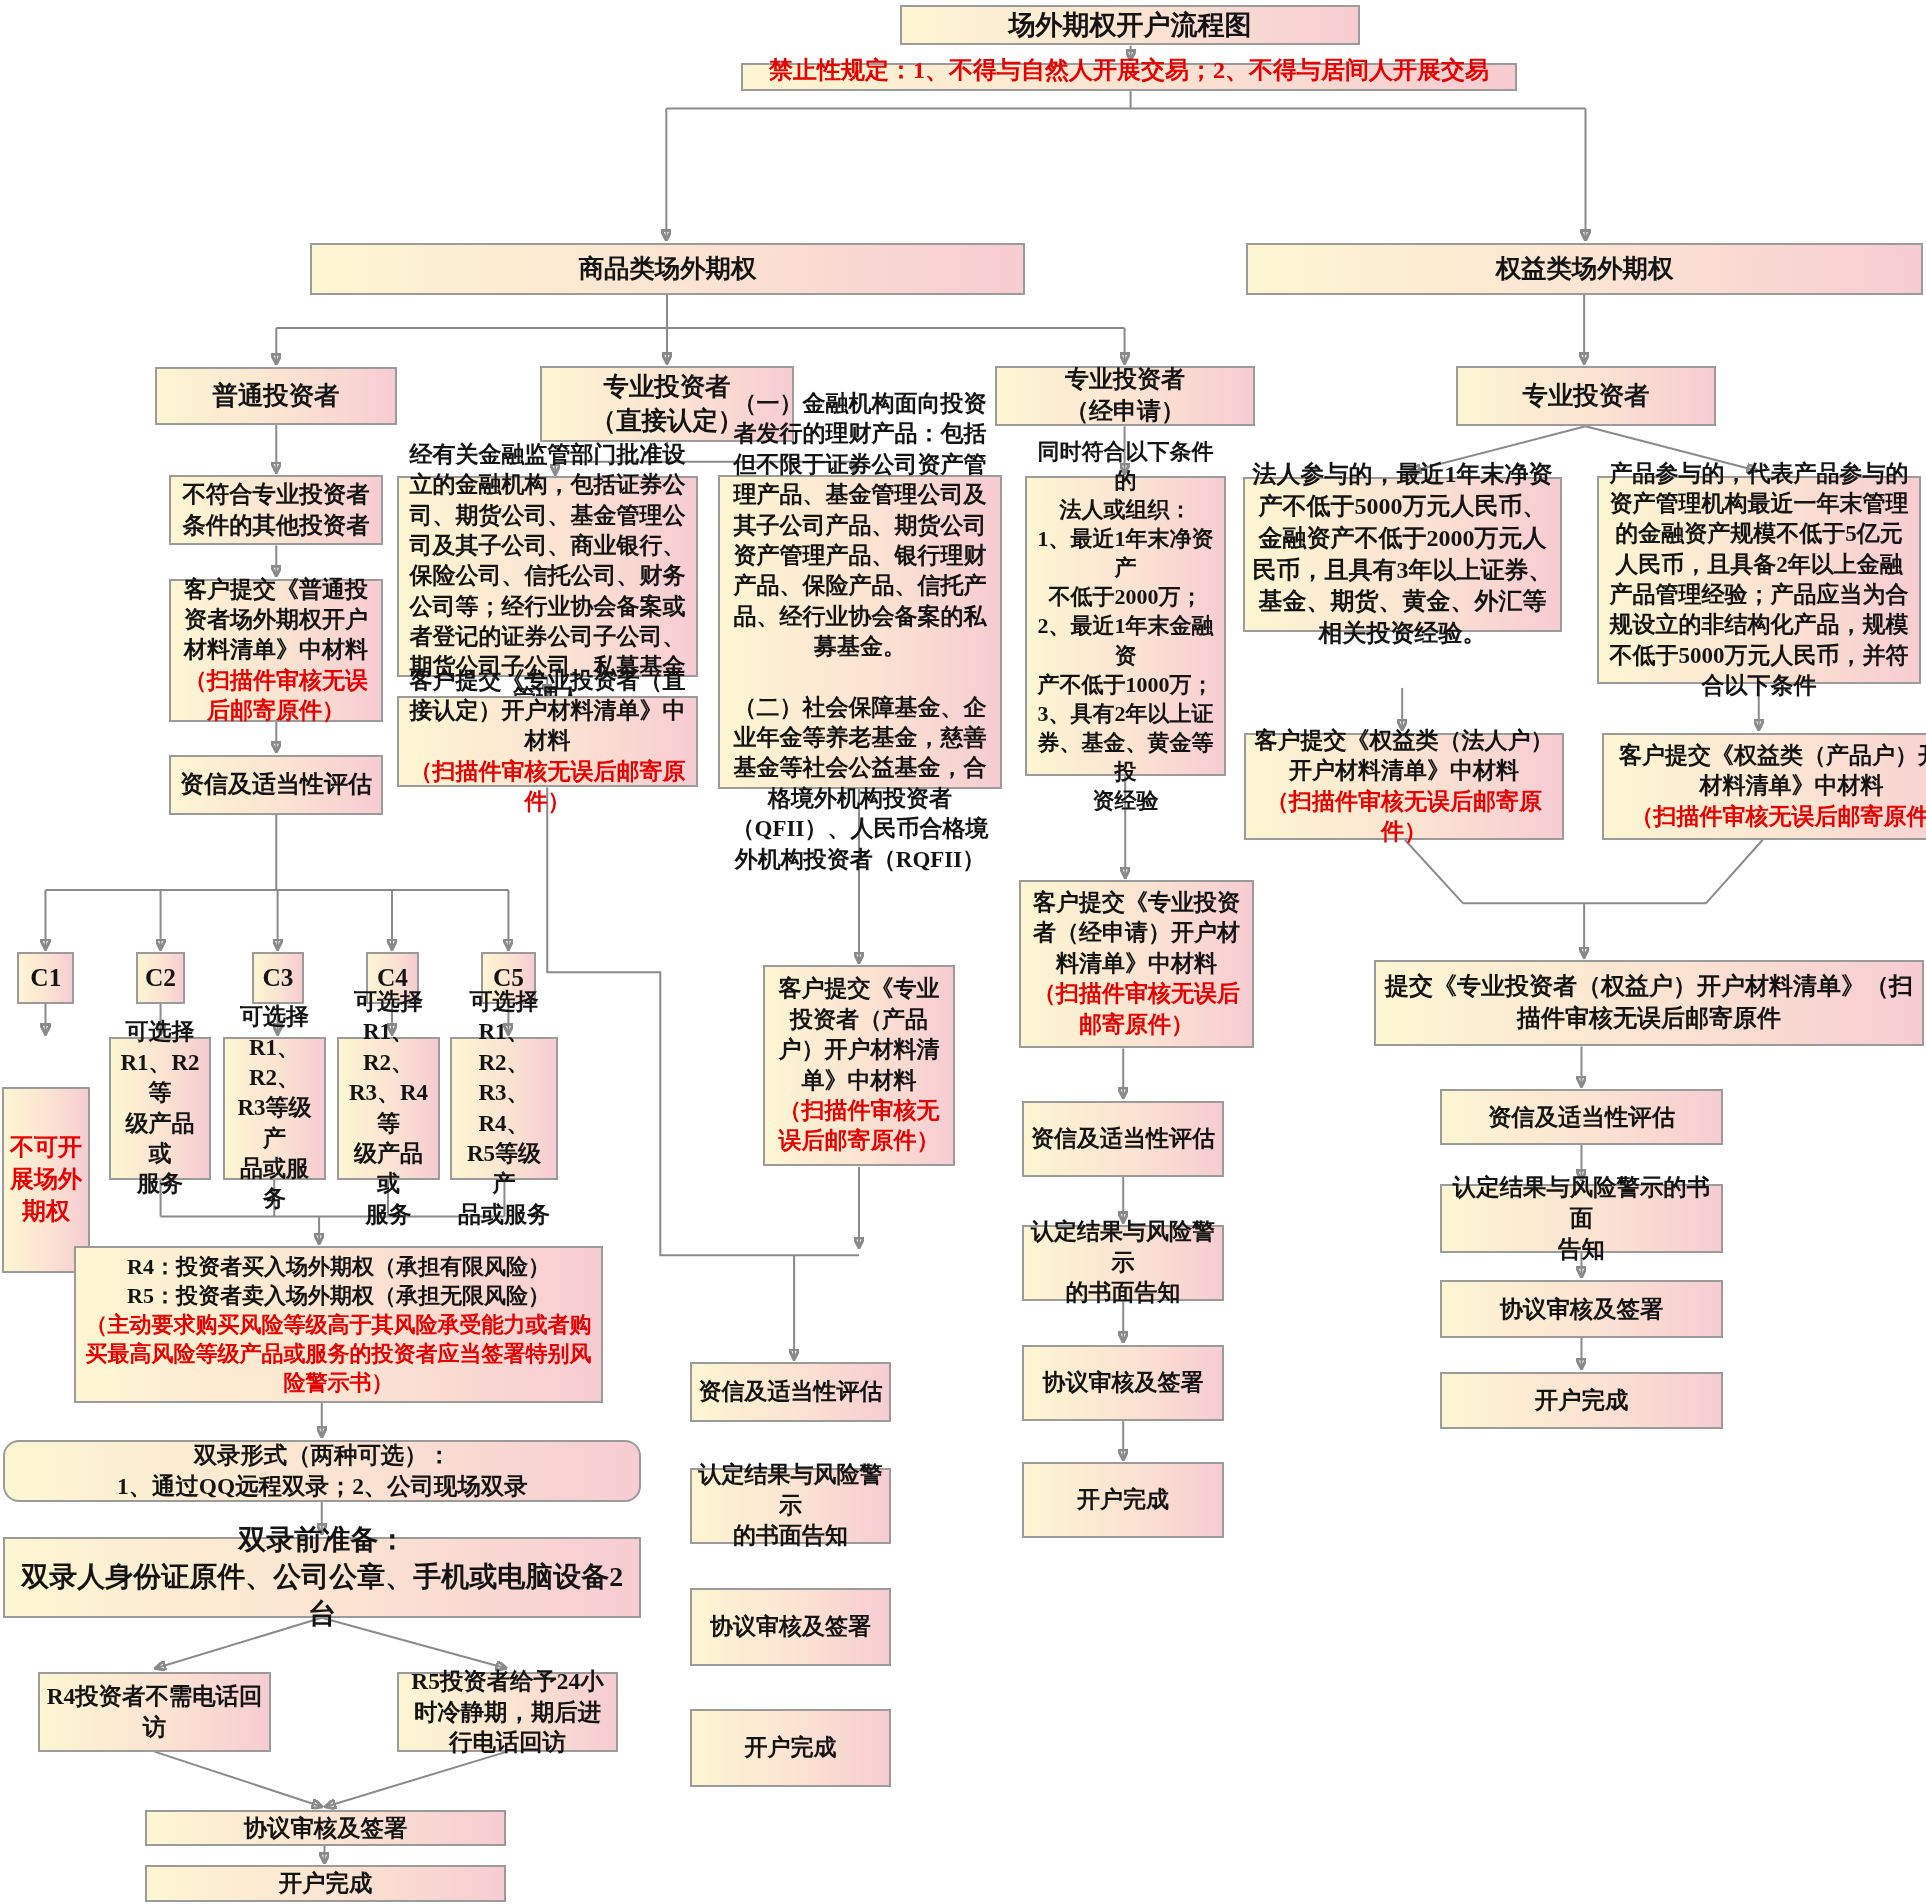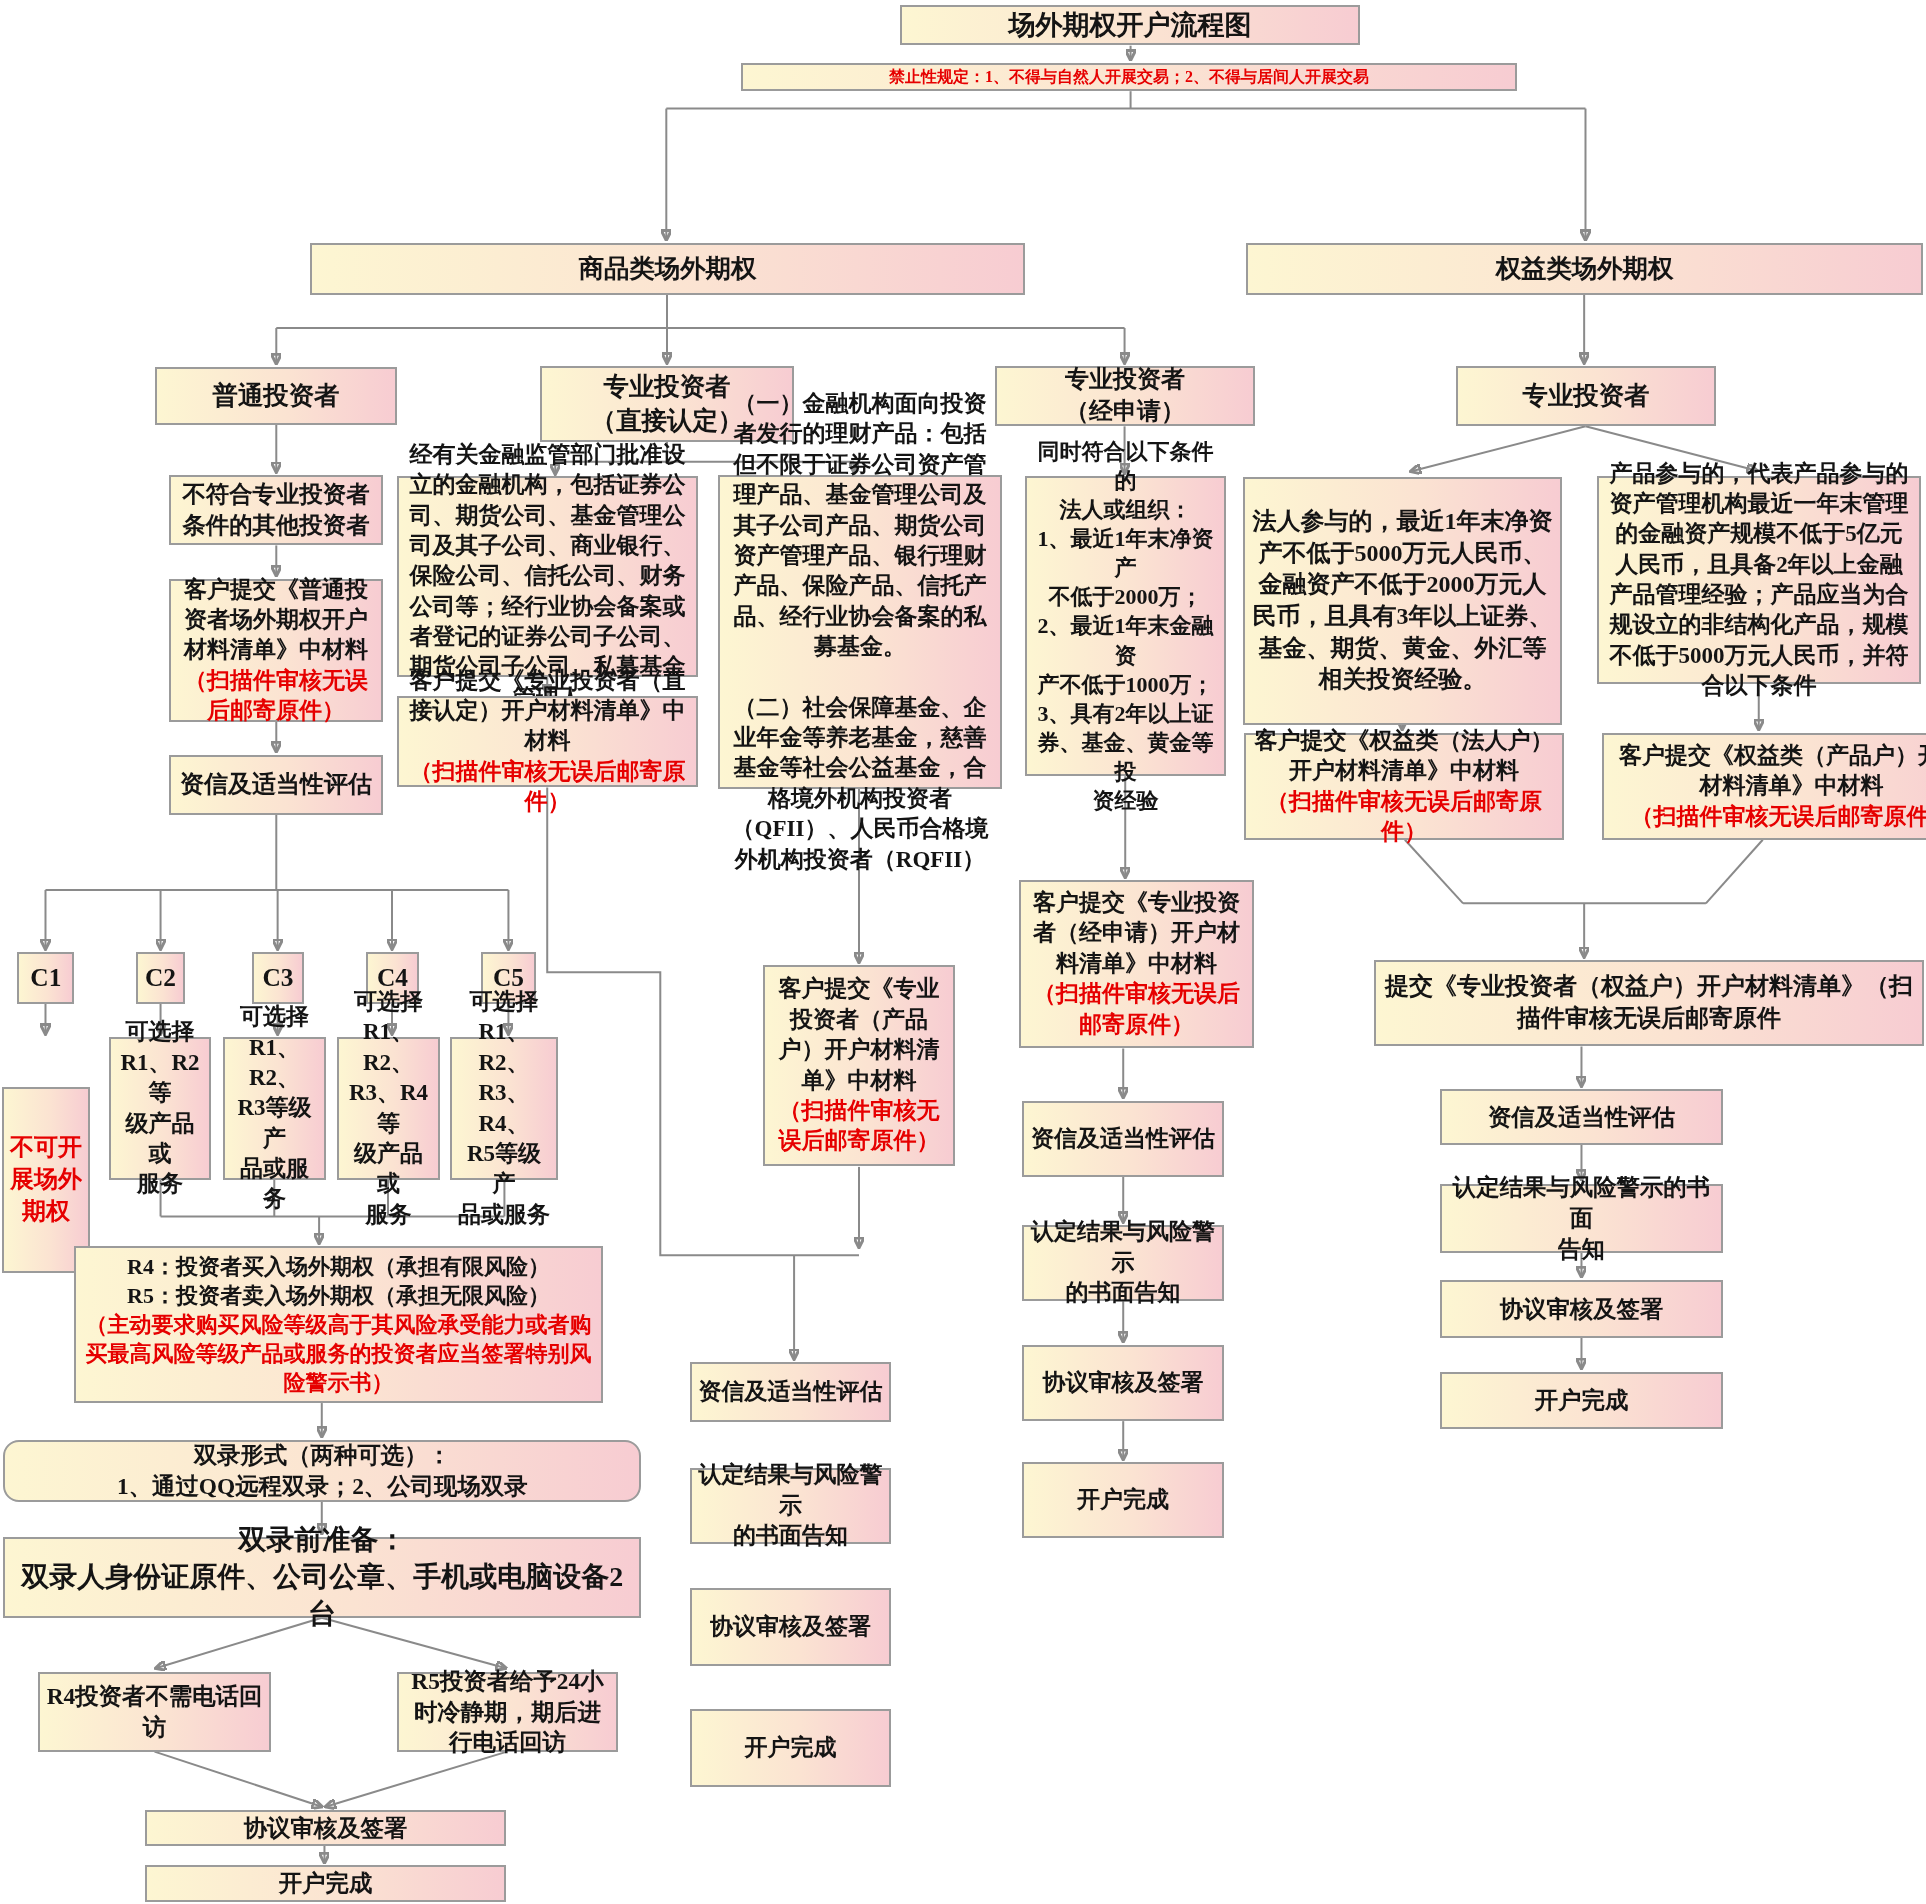--- a/index.html
+++ b/index.html
@@ -109,21 +109,21 @@
     <line x1="2364" y1="1564" x2="2364" y2="1622" marker-end="url(#ah)"></line>
     <line x1="2364" y1="1711" x2="2364" y2="1762" marker-end="url(#ah)"></line>
     <line x1="2364" y1="1872" x2="2364" y2="1907" marker-end="url(#ah)"></line>
     <line x1="2364" y1="1999" x2="2364" y2="2044" marker-end="url(#ah)"></line>
   </svg>
 
   <div class="node" style="left:900px;top:5.4px;width:460px;height:40px;font-size:27px;">
     <div class="t">场外期权开户流程图</div>
   </div>
 
-  <div class="node" style="left:741px;top:63px;width:776px;height:28px;font-size:16px;">
+  <div class="node" style="left:741px;top:63px;width:776px;height:28px;font-size:24px;justify-content:flex-end;">
     <div class="t red">禁止性规定：1、不得与自然人开展交易；2、不得与居间人开展交易</div>
   </div>
 
   <div class="node" style="left:1246px;top:243px;width:677px;height:52px;font-size:25.4px;">
     <div class="t">权益类场外期权</div>
   </div>
 
   <div class="node" style="left:310px;top:243px;width:715px;height:52px;font-size:25.4px;">
     <div class="t">商品类场外期权</div>
   </div>
@@ -165,21 +165,21 @@
 法人或组织：
 1、最近1年末净资产
 不低于2000万；
 2、最近1年末金融资
 产不低于1000万；
 3、具有2年以上证
 券、基金、黄金等投
 资经验</div>
   </div>
 
-  <div class="node" style="left:1243px;top:477px;width:319px;height:248px;font-size:24px;">
+  <div class="node" style="left:1243px;top:477px;width:319px;height:155px;font-size:24px;">
     <div class="t">法人参与的，最近1年末净资产不低于5000万元人民币、金融资产不低于2000万元人民币，且具有3年以上证券、基金、期货、黄金、外汇等相关投资经验。</div>
   </div>
 
   <div class="node" style="left:1597px;top:476px;width:324px;height:208px;font-size:23px;">
     <div class="t">产品参与的，代表产品参与的资产管理机构最近一年末管理的金融资产规模不低于5亿元人民币，且具备2年以上金融产品管理经验；产品应当为合规设立的非结构化产品，规模不低于5000万元人民币，并符合以下条件</div>
   </div>
 
   <div class="node" style="left:169px;top:579px;width:214px;height:143px;font-size:23px;">
     <div class="t">客户提交《普通投资者场外期权开户材料清单》中材料</div>
     <div class="t red">（扫描件审核无误后邮寄原件）</div>

